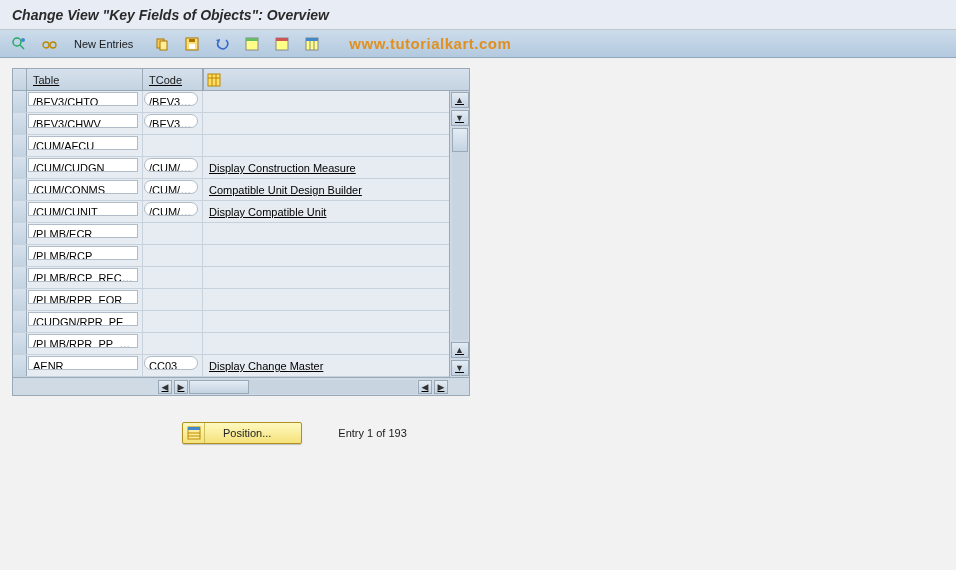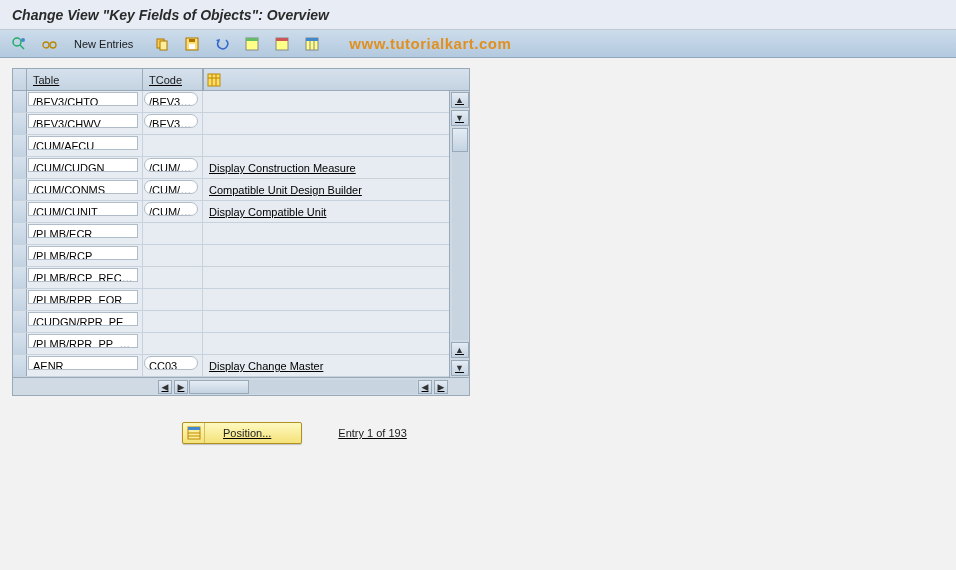--- a/index.html
+++ b/index.html
@@ -161,21 +161,20 @@
     margin:0 1px;
   }
   .hs-track { flex:1; height:14px; background:#c8d4e0; position:relative;}
   .hs-thumb { position:absolute; left:0; top:0; height:14px; width:60px; background:linear-gradient(#e4ecf4,#c4d3e2); border:1px solid #9aa9b8;}
   .hs-corner { width:20px; height:18px; }
   .footer-row {
     margin-top: 26px;
     display:flex;
     align-items:center;
     padding-left: 170px;
-    text-decoration: underline;
   }
   .position-btn {
     display:flex;
     align-items:center;
     height: 22px;
     background: linear-gradient(#fef9c0, #f5e27a);
     border: 1px solid #b09020;
     border-radius: 2px;
     padding: 0;
     cursor:pointer;

